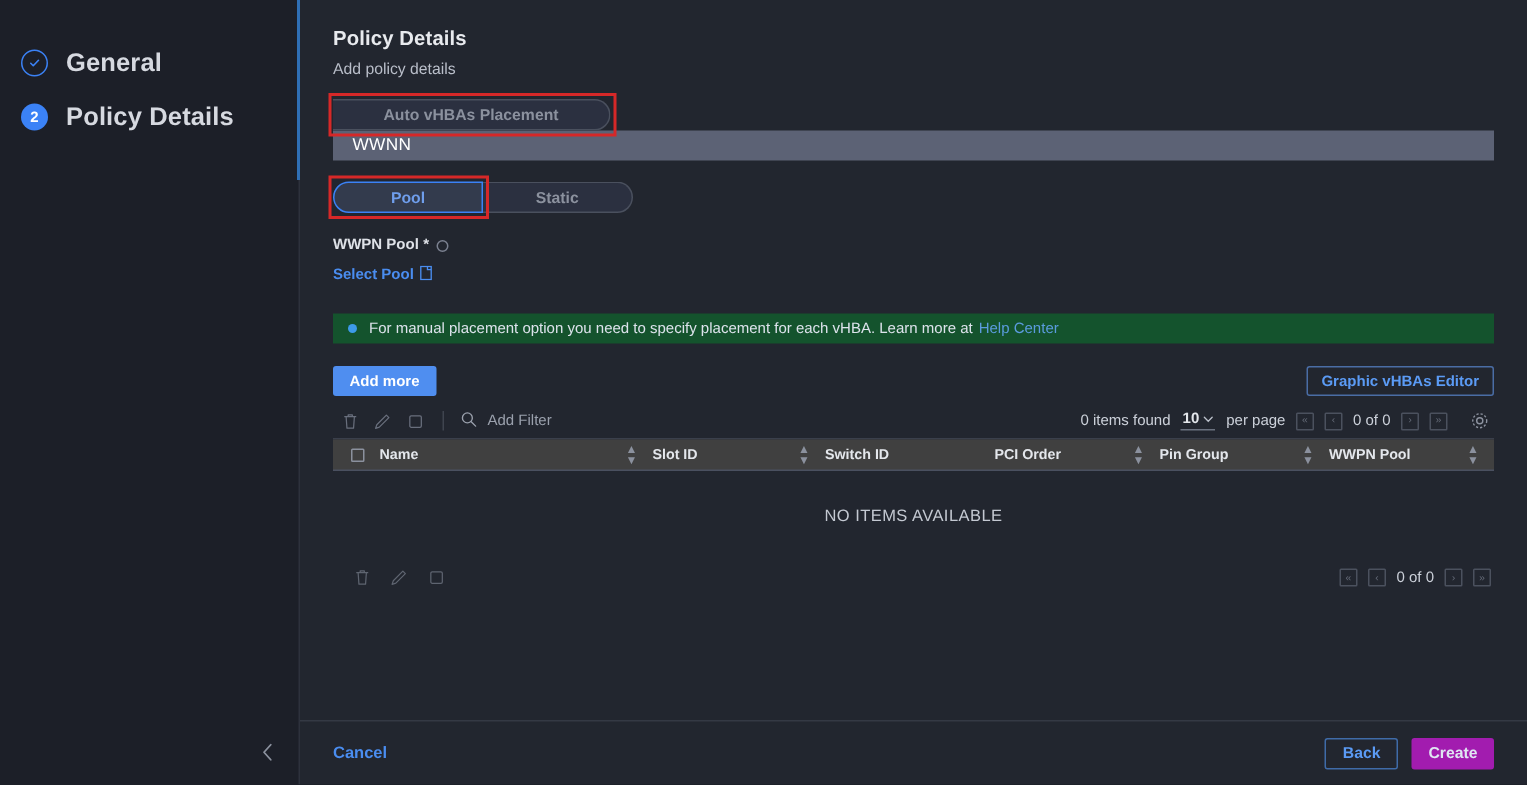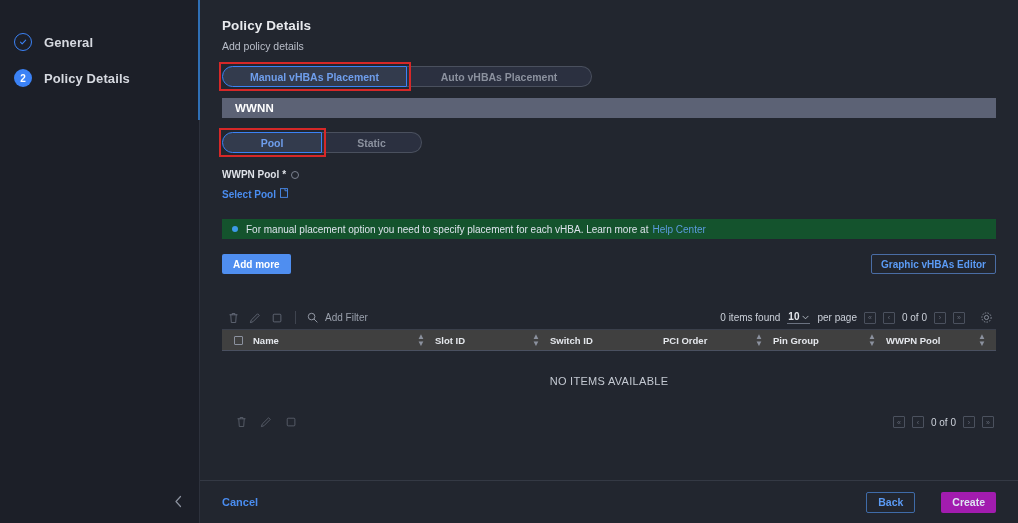--- a/index.html
+++ b/index.html
@@ -41,21 +41,21 @@
     border: 1.4px solid #3b82f6;
     background: transparent;
     color: #3b82f6;
   }
   .step-badge.done svg { display:block; }
   .step-badge.current {
     background: #3b82f6;
     color: #ffffff;
   }
   .step-label {
-    font-size: 13px;
+    font-size: 17px;
     color: #d6d9e0;
     font-weight: bold;
     letter-spacing: .1px;
   }
   .sidebar-collapse {
     position: absolute;
     left: 168px; bottom: 12px;
     width: 20px; height: 20px;
     display: flex; align-items: center; justify-content: center;
     color: #8b919e;
@@ -122,26 +122,25 @@
   .seg-placement .seg-btn { width: 185px; height: 21px; }
   .seg-poolstatic .seg-btn { width: 100px; height: 21px; }
   .hl-box {
     position: absolute;
     border: 2px solid #d62828;
     pointer-events: none;
   }
 
   
   .section-bar {
-    margin-top: 11px;
     height: 20px;
     background: #5c6275;
     display: flex; align-items: center;
     padding-left: 13px;
-    font-size: 11.5px; font-weight: bold;
+    font-size: 11.5px; font-weight: normal;
     color: #ffffff;
     letter-spacing: .2px;
   }
 
   
   .field-label {
     margin-top: 16px;
     font-size: 10px; font-weight: bold; color: #dfe2e8;
     display: flex; align-items: center; gap: 3px;
   }
@@ -197,21 +196,21 @@
     color: #5b9bf5;
     border: 1px solid #4a6da5;
     border-radius: 2px;
     font-size: 10px; font-weight: bold;
     height: 20px; padding: 0 9px;
     cursor: pointer;
     font-family: "Liberation Sans", sans-serif;
   }
 
   
-  .tbl-wrap { margin-top: 32px; }
+  .tbl-wrap { margin-top: 5px; }
   .tbl-toolbar {
     height: 24px;
     display: flex; align-items: center;
     border-bottom: 1px solid #3a3f4b;
   }
   .tool-ico {
     width: 22px; height: 22px;
     display: flex; align-items: center; justify-content: center;
     color: #696f7d;
     cursor: pointer;
@@ -298,21 +297,21 @@
     border-top: 1px solid #343944;
     display: flex; align-items: center; justify-content: space-between;
     padding: 0 22px;
     background: #22262f;
     flex: 0 0 43px;
   }
   .link-cancel {
     color: #4a8df0; font-size: 11px; font-weight: bold;
     cursor: pointer;
   }
-  .footer-right { display: flex; align-items: center; gap: 26px; }
+  .footer-right { display: flex; align-items: center; gap: 9px; }
   .btn-back {
     background: transparent; color: #5b9bf5;
     border: 1px solid #3f6ba8; border-radius: 2px;
     font-size: 10.5px; font-weight: bold;
     height: 21px; padding: 0 11px; cursor: pointer;
     font-family: "Liberation Sans", sans-serif;
   }
   .btn-create {
     background: #a21caf; color: #dfe6f2;
     border: none; border-radius: 2px;
@@ -356,21 +355,20 @@
   </div>
 
   <div class="main">
     <div class="main-body">
 
       <div class="page-title">Policy Details</div>
       <div class="page-sub">Add policy details</div>
 
       <div class="seg-wrap">
         <div class="seg seg-placement">
-          <div class="seg-btn first active">Manual vHBAs Placement</div>
           <div class="seg-btn last">Auto vHBAs Placement</div>
         </div>
         <div class="hl-box" style="left:-3px; top:-4px; width:192px; height:29px;"></div>
       </div>
 
       <div class="section-bar">WWNN</div>
 
       <div class="seg-wrap">
         <div class="seg seg-poolstatic">
           <div class="seg-btn first active">Pool</div>

